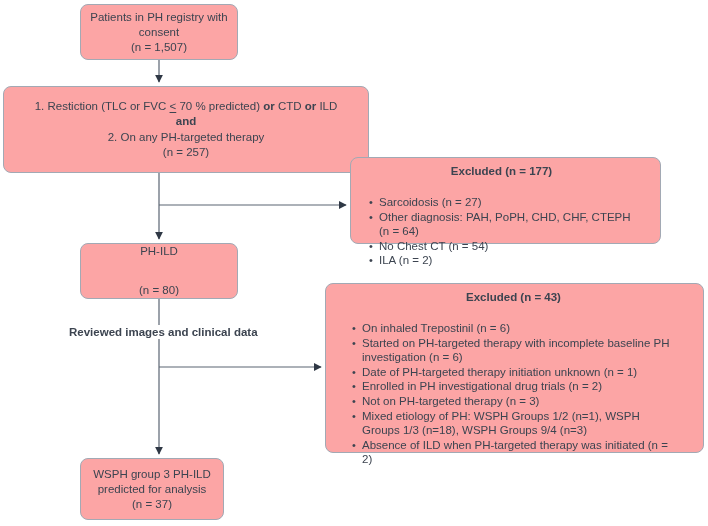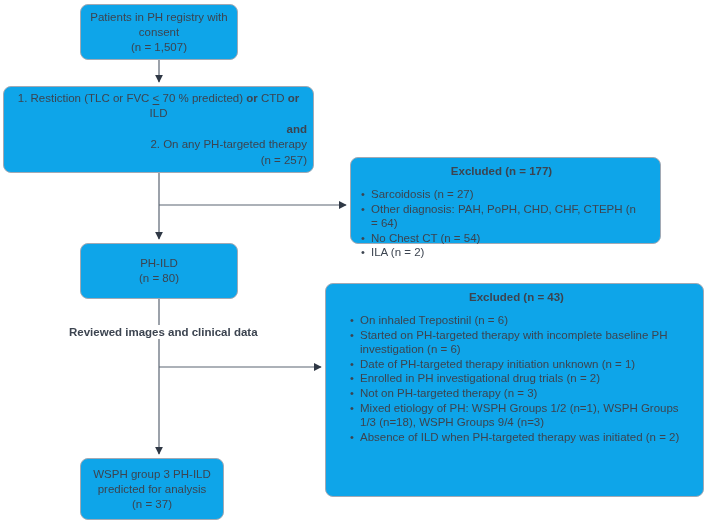--- a/index.html
+++ b/index.html
@@ -25,58 +25,58 @@
     left: 0; top: 0;
     width: 708px;
     height: 526px;
     pointer-events: none;
   }
   .node {
     position: absolute;
     box-sizing: border-box;
     border: 1px solid #a2a9b4;
     border-radius: 8px;
-    background: #0ea5e9;
+    background: #fca5a5;
     display: flex;
     flex-direction: column;
     justify-content: center;
     align-items: center;
     font-size: 11.5px;
     line-height: 15px;
     color: #3c4450;
   }
   .node .line { display: block; white-space: nowrap; }
 
   
   #node-registry   { left: 80px;  top: 4px;   width: 158px; height: 56px; }
-  #node-criteria   { left: 3px;   top: 86px;  width: 311px; height: 87px; padding: 0 6px; align-items: flex-end; }
-  #node-phild      { left: 80px;  top: 243px; width: 158px; height: 56px; }
+  #node-criteria   { left: 3px;   top: 86px;  width: 366px; height: 87px; padding: 0 6px; }
+  #node-phild      { left: 80px;  top: 243px; width: 158px; height: 56px; justify-content: space-between; }
   #node-final      { left: 80px;  top: 458px; width: 144px; height: 62px; }
 
   #node-excluded-1 {
     left: 350px; top: 157px; width: 311px; height: 87px;
     display: block; padding: 6px 8px 4px 0;
     justify-content: flex-start; align-items: stretch;
   }
   #node-excluded-2 {
-    left: 325px; top: 283px; width: 379px; height: 214px;
-    display: block; padding: 6px 10px 4px 14px;
+    left: 325px; top: 283px; width: 379px; height: 170px;
+    display: block; padding: 6px 10px 4px 8px;
     justify-content: flex-start; align-items: stretch;
   }
 
   .excl-title {
     font-weight: bold;
     font-size: 11.5px;
     text-align: center;
     margin: 0 0 1px 0;
     line-height: 15px;
   }
   ul.excl-list {
     list-style: none;
-    margin: 8px;
+    margin: 16px;
     padding: 0;
   }
   ul.excl-list li {
     position: relative;
     padding-left: 12px;
     font-size: 11.5px;
     line-height: 14.6px;
     margin: 0;
     text-indent: 0;
   }

